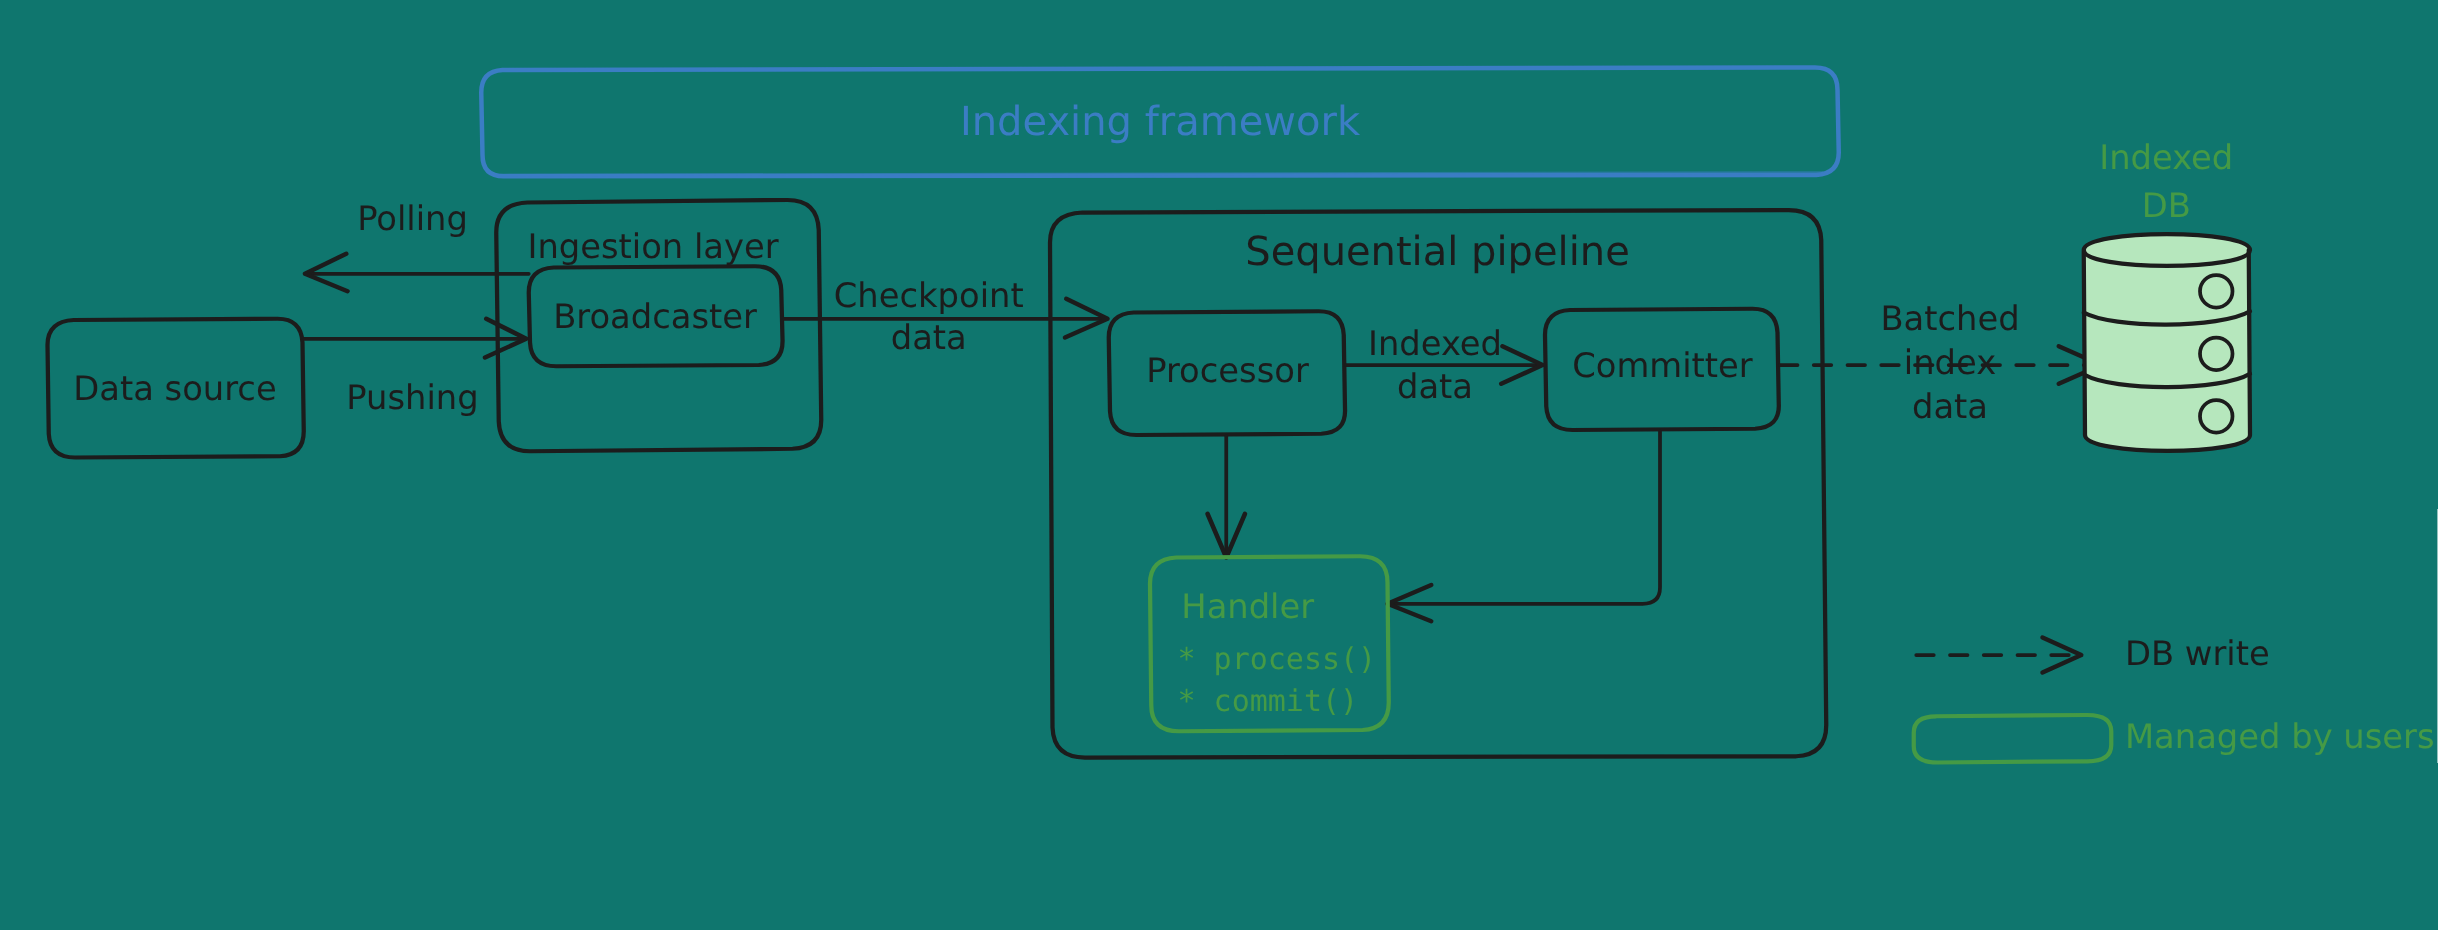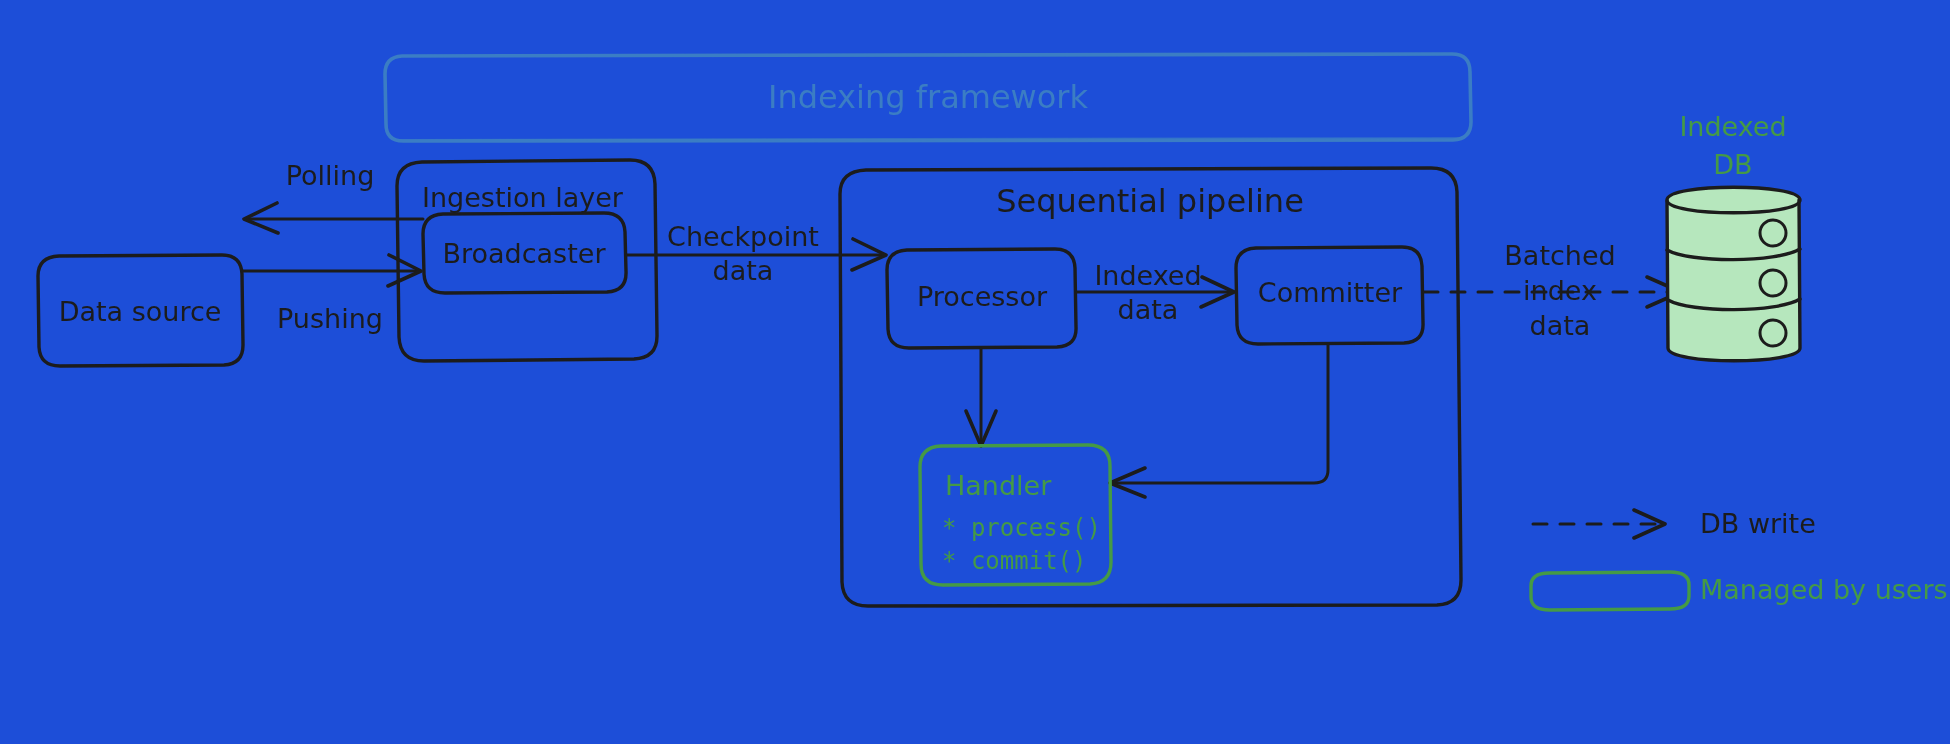--- a/index.html
+++ b/index.html
@@ -10,21 +10,21 @@
   body {
     width: 1950px;
     height: 744px;
     overflow: hidden;
     font-family: "DejaVu Sans", sans-serif;
   }
   #diagram-root {
     position: relative;
     width: 1950px;
     height: 744px;
-    background: #1d4ed8;
+    background: #0f766e;
   }
   svg#diagram-svg {
     position: absolute;
     top: 0;
     left: 0;
     width: 1950px;
     height: 744px;
   }
   .hand-text {
     font-family: "DejaVu Sans", sans-serif;

